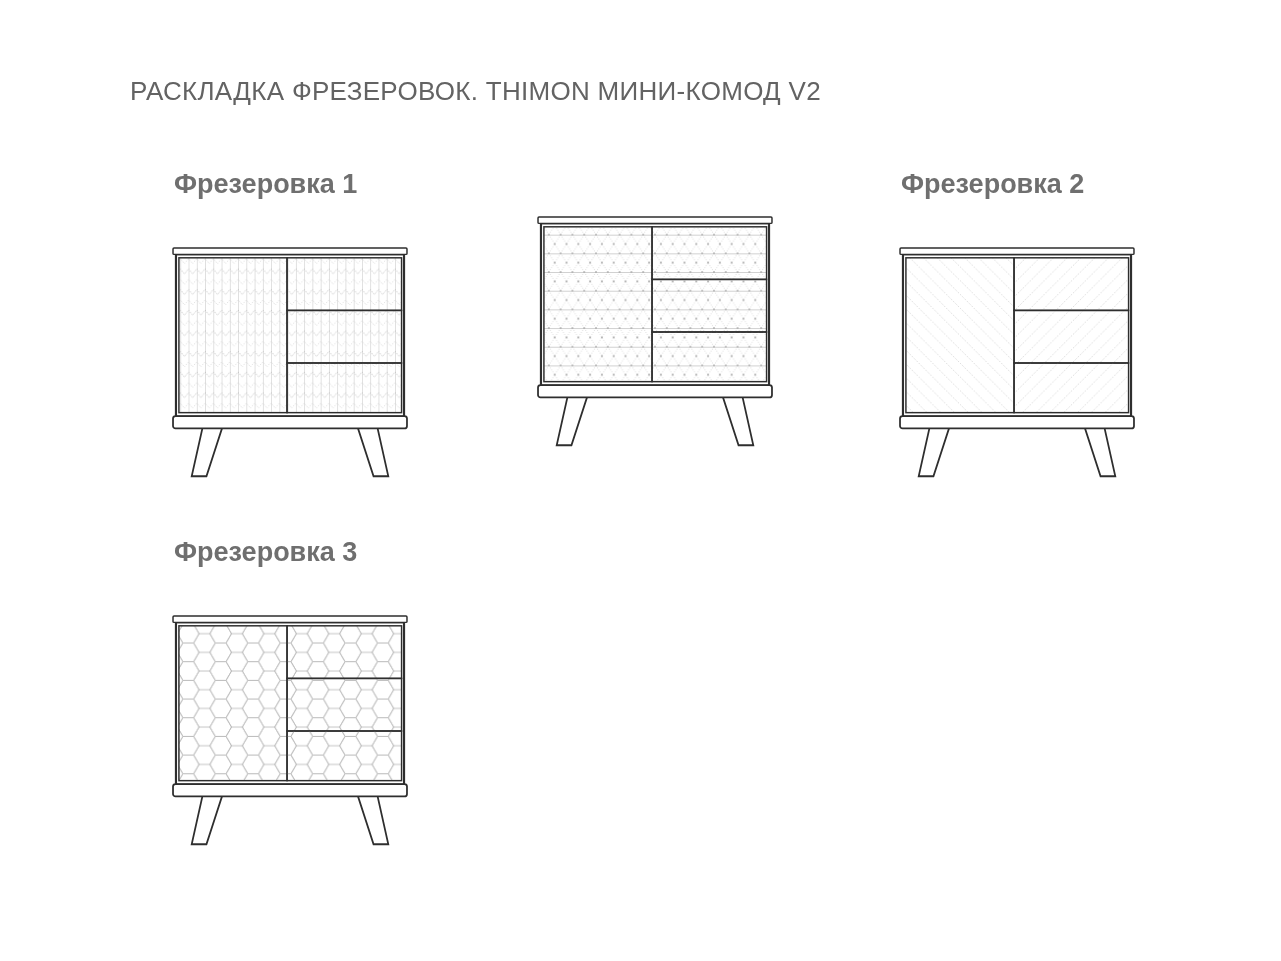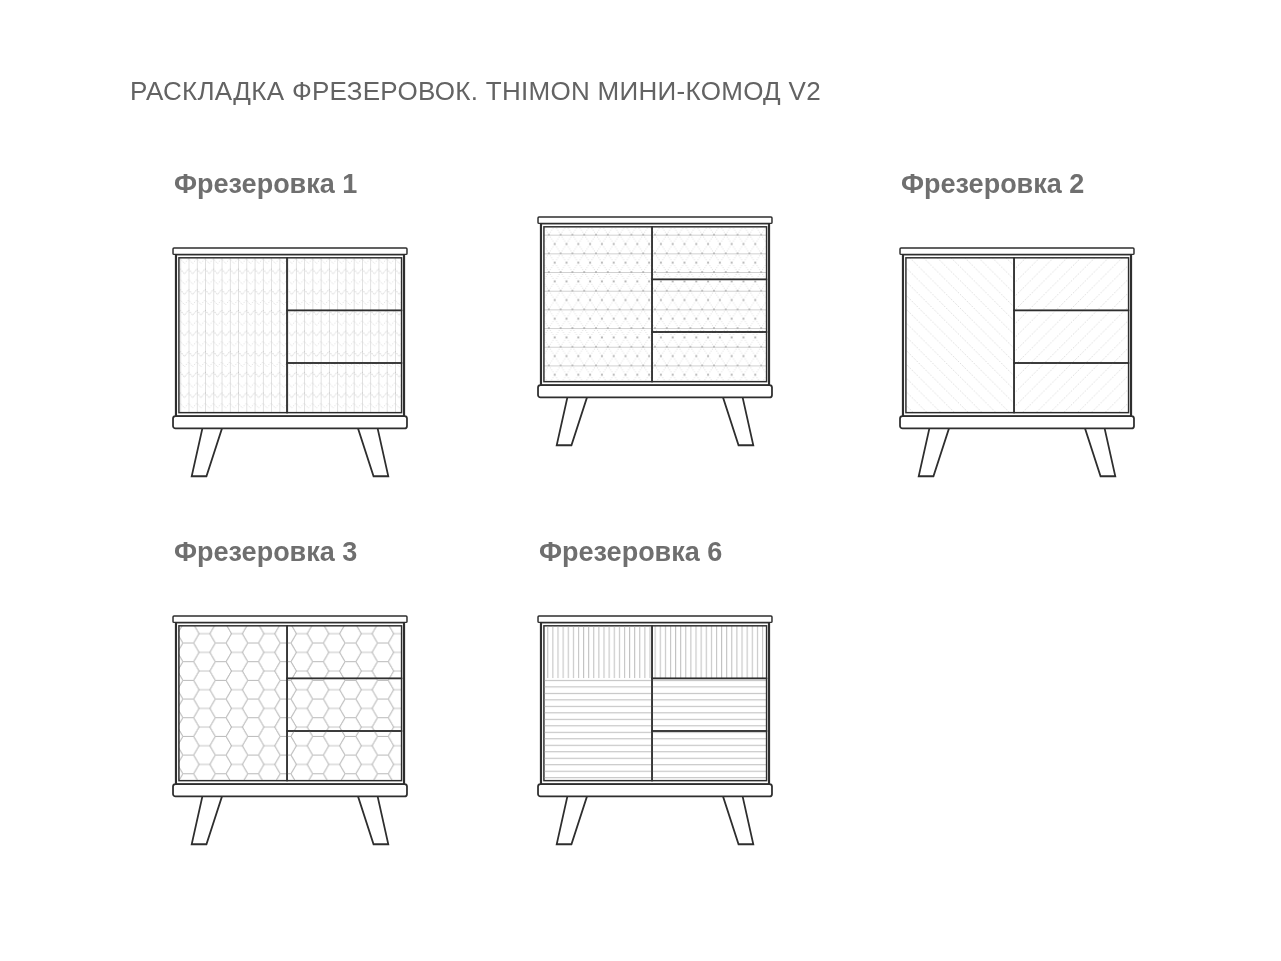--- a/index.html
+++ b/index.html
@@ -125,26 +125,14 @@
   </figure>
 
   <figure class="variant">
     <figcaption class="variant-label">Фрезеровка 3</figcaption>
     <svg class="cabinet" width="236" height="232" viewBox="0 0 240 236">
       <use href="#chassis"></use>
       <use href="#panelset" fill="url(#pat-hex-l)"></use>
     </svg>
   </figure>
 
-  <figure class="variant">
-    <figcaption class="variant-label">Фрезеровка 6</figcaption>
-    <svg class="cabinet" width="236" height="232" viewBox="0 0 240 236">
-      <use href="#chassis"></use>
-      <use href="#door-panel" fill="#ffffff"></use>
-      <rect x="7.75" y="11.75" width="108.5" height="52.4" fill="url(#pat-v)"></rect>
-      <rect x="7.75" y="64.5" width="108.5" height="103.25" fill="url(#pat-h)"></rect>
-      <use href="#drawer1" fill="url(#pat-v)"></use>
-      <use href="#drawer2" fill="url(#pat-h)"></use>
-      <use href="#drawer3" fill="url(#pat-h)"></use>
-    </svg>
-  </figure>
 
 </div>
 
 </body></html>

